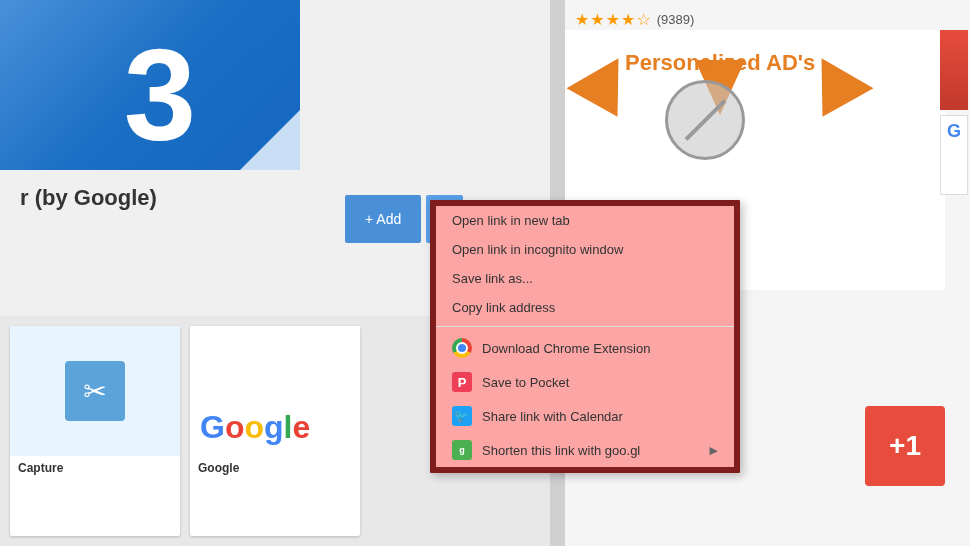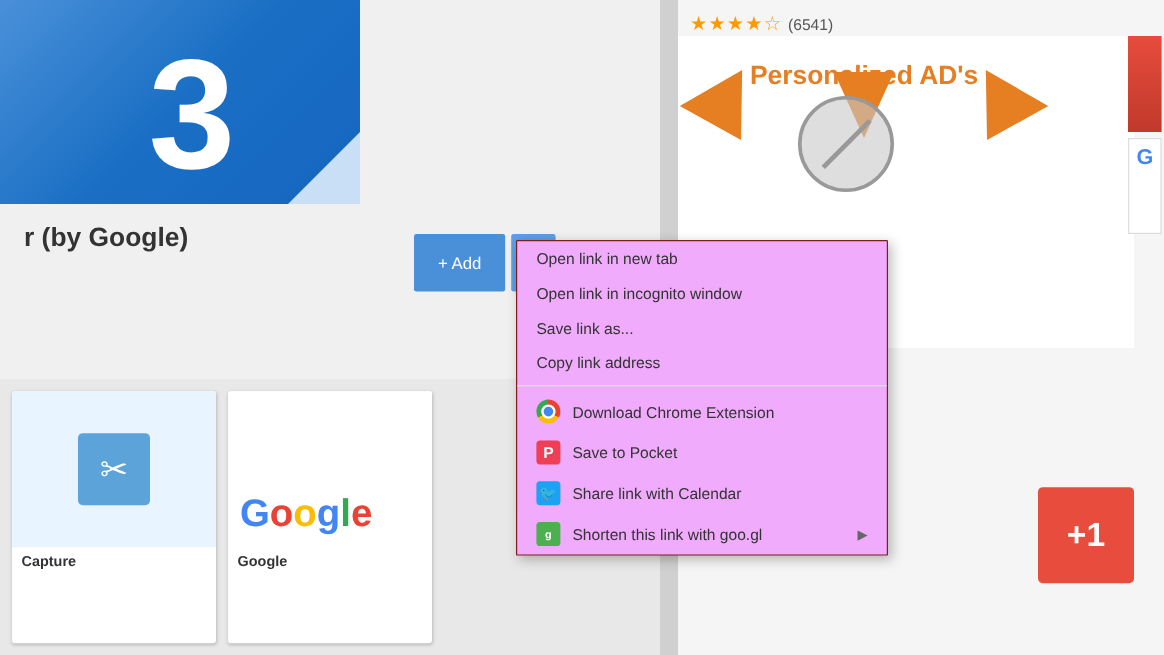--- a/index.html
+++ b/index.html
@@ -362,22 +362,22 @@
       font-size: 28px;
       font-weight: bold;
     }
 
     
     .context-menu {
       position: absolute;
       top: 200px;
       left: 430px;
       width: 310px;
-      background: #f0abfc;
-      border: 1px solid #7f1d1d;
+      background: #fca5a5;
+      border: 6px solid #7f1d1d;
       box-shadow: 3px 3px 10px rgba(0,0,0,0.25);
       z-index: 100;
       border-radius: 1px;
     }
 
     .menu-section-divider {
       height: 1px;
       background: #e0e0e0;
       margin: 4px 0;
     }
@@ -502,21 +502,21 @@
         </div>
       </div>
       <div class="card-small-label">Google</div>
     </div>
   </div>
 </div>
 
 <div class="right-area">
   <div class="stars-area">
     <span class="stars">★★★★☆</span>
-    <span class="rating-count">(6541)</span>
+    <span class="rating-count">(9389)</span>
   </div>
 
   <div class="personalized-ads-area">
     <div class="ads-title">Personalized AD's</div>
     <div class="arrow-left"></div>
     <div class="arrow-center"></div>
     <div class="arrow-right"></div>
     <div class="no-ads-circle">
       <div class="no-ads-line"></div>
     </div>

